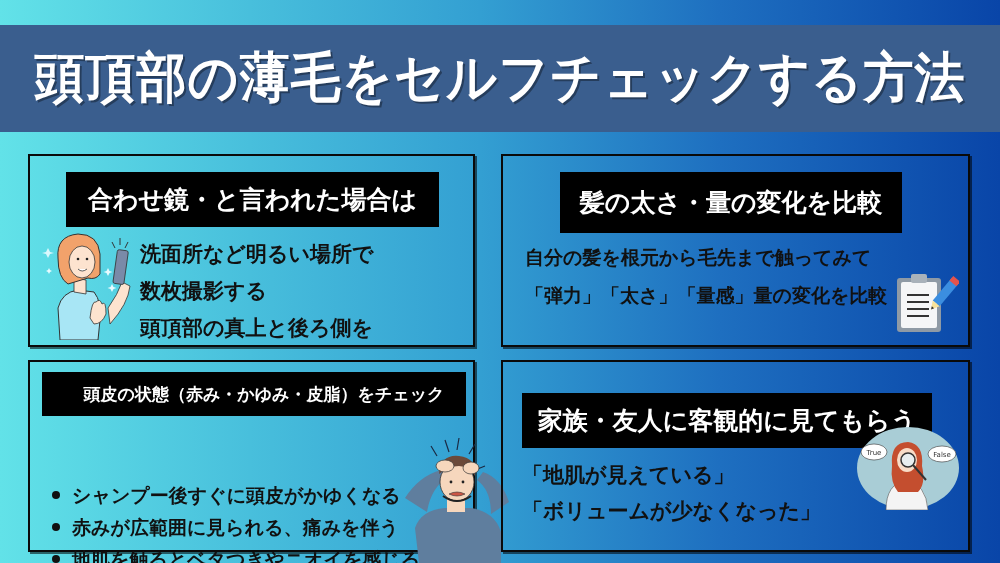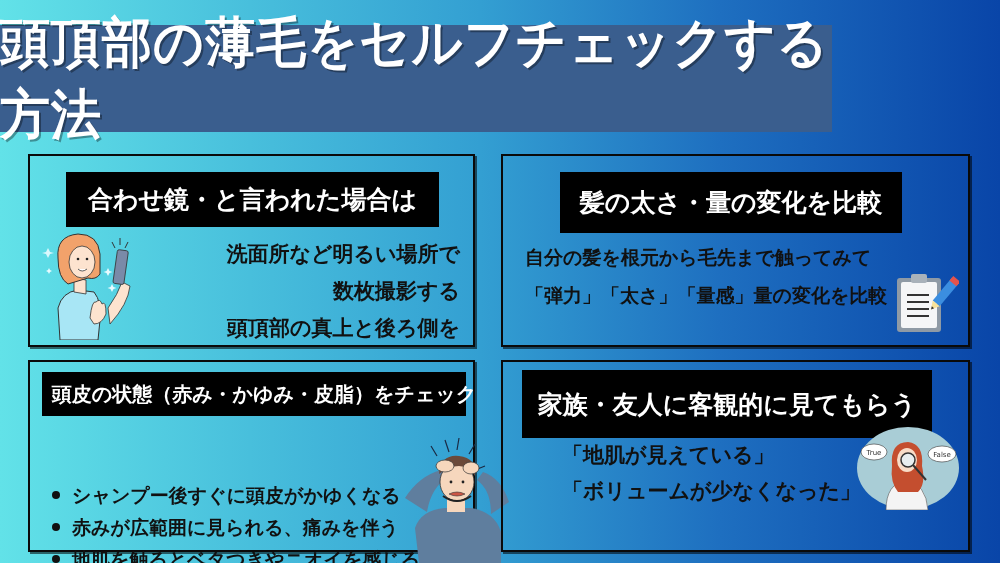--- a/index.html
+++ b/index.html
@@ -3,21 +3,21 @@
 <meta charset="utf-8">
 <style>
   * { box-sizing: border-box; margin: 0; padding: 0; }
   html, body { width: 1000px; height: 563px; overflow: hidden; }
   body {
     position: relative;
     font-family: "DejaVu Sans", sans-serif;
     background: linear-gradient(90deg, #62e2e8 0%, #48bfdc 25%, #339fd2 48%, #1e6fc0 72%, #0945a8 100%);
   }
   .header-band {
-    position: absolute; left: 0; top: 25px; width: 832px; height: 107px;
+    position: absolute; left: 0; top: 25px; width: 1000px; height: 107px;
     background: #3a5e8e;
     display: flex; align-items: center; justify-content: center;
   }
   .header-title {
     color: #ffffff; font-weight: bold; font-size: 50px; letter-spacing: 1px;
     text-shadow: 2px 2px 0 rgba(0,0,0,0.35);
     transform: scaleY(1.08);
   }
   .card {
     position: absolute;
@@ -29,27 +29,27 @@
   .card-bl { left: 28px; top: 360px; width: 447px; height: 192px; }
   .card-br { left: 501px; top: 360px; width: 469px; height: 192px; }
 
   .bar {
     position: absolute; background: #000;
     display: flex; align-items: center; justify-content: center;
     color: #fff; font-weight: bold; white-space: nowrap;
   }
   .bar-tl { left: 66px;  top: 172px; width: 373px; height: 55px; font-size: 25px; }
   .bar-tr { left: 560px; top: 172px; width: 342px; height: 61px; font-size: 25px; }
-  .bar-bl { left: 42px;  top: 372px; width: 424px; height: 44px; font-size: 20px; padding-left: 20px; }
-  .bar-br { left: 522px; top: 370px; width: 410px; height: 68px; font-size: 25px; }
+  .bar-bl { left: 42px;  top: 372px; width: 424px; height: 44px; font-size: 17px; padding-left: 20px; }
+  .bar-br { left: 522px; top: 393px; width: 410px; height: 55px; font-size: 25px; }
 
   .body-text { position: absolute; color: #111; font-weight: bold; white-space: nowrap; }
-  .tl-text { left: 140px; top: 236px; width: 320px; font-size: 21px; line-height: 37px; text-align: right; }
+  .tl-text { left: 140px; top: 236px; width: 320px; font-size: 21px; line-height: 37px; text-align: left; }
   .tr-text { left: 525px; top: 238px; font-size: 19px; line-height: 38px; }
-  .br-text { left: 522px; top: 437px; font-size: 21px; line-height: 36px; margin-left: 40px; }
+  .br-text { left: 522px; top: 457px; font-size: 21px; line-height: 36px; }
 
   .bullets { position: absolute; left: 52px; top: 431px; list-style: none; font-size: 19px; font-weight: bold; color: #111; line-height: 32px; white-space: nowrap; margin-top: 48px; }
   .bullets li { display: flex; align-items: center; }
   .bullets .dot { display: inline-block; width: 8px; height: 8px; border-radius: 50%; background: #111; margin-right: 12px; }
 
   .illus { position: absolute; }
   .illus-woman { left: 40px; top: 228px; width: 100px; height: 112px; }
   .illus-clipboard { left: 893px; top: 272px; width: 66px; height: 62px; }
   .illus-man { left: 405px; top: 432px; width: 108px; height: 131px; }
   .illus-detective { left: 856px; top: 426px; width: 104px; height: 62px; }

